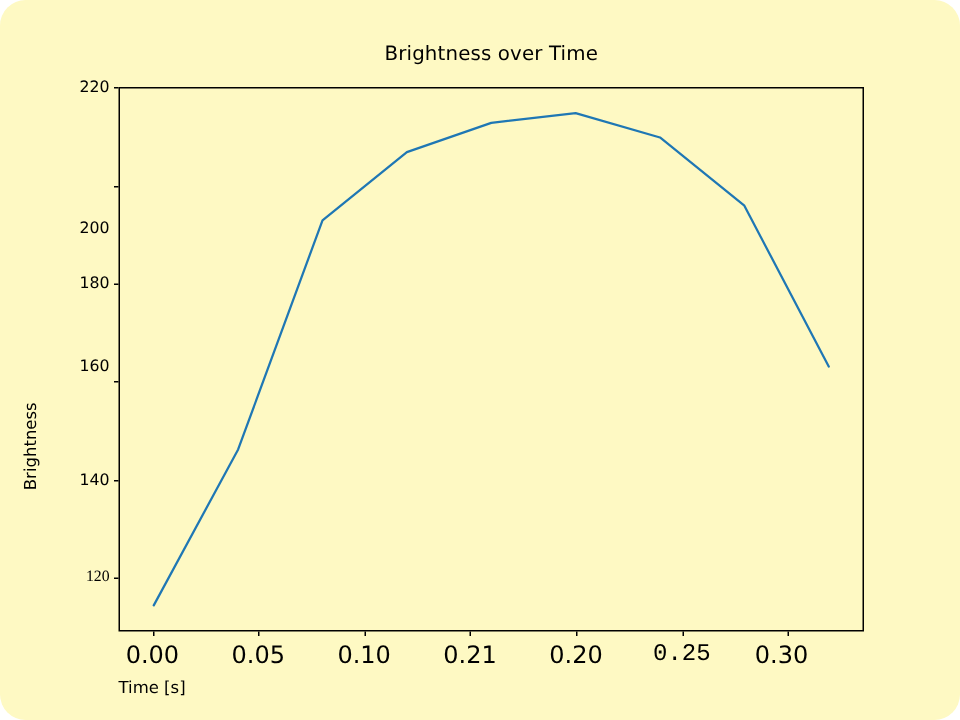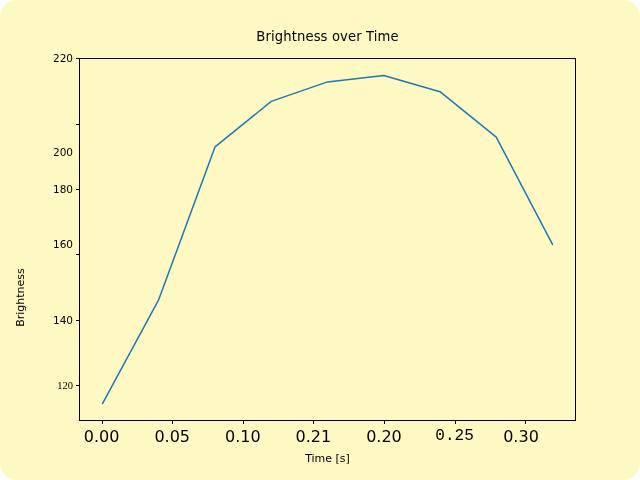--- a/index.html
+++ b/index.html
@@ -110,21 +110,21 @@
     top: 0;
     width: 1px;
     height: 3.5px;
     background: #000000;
   }
   #xlabel {
     position: absolute;
     left: 79px;
     top: 452px;
     width: 497px;
-    text-align: center;
+    text-align: left;
     font-size: 11px;
     color: #000000;
   }
   #ylabel {
     position: absolute;
     left: 0px;
     top: 58px;
     width: 363px;
     height: 14px;
     text-align: center;

